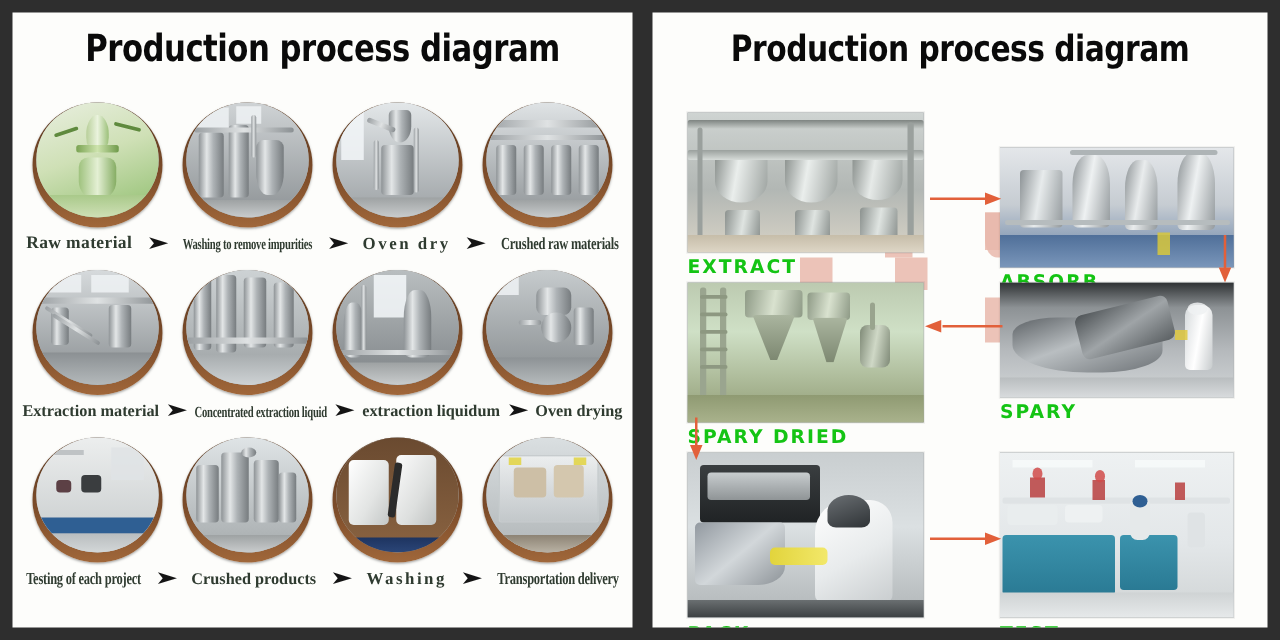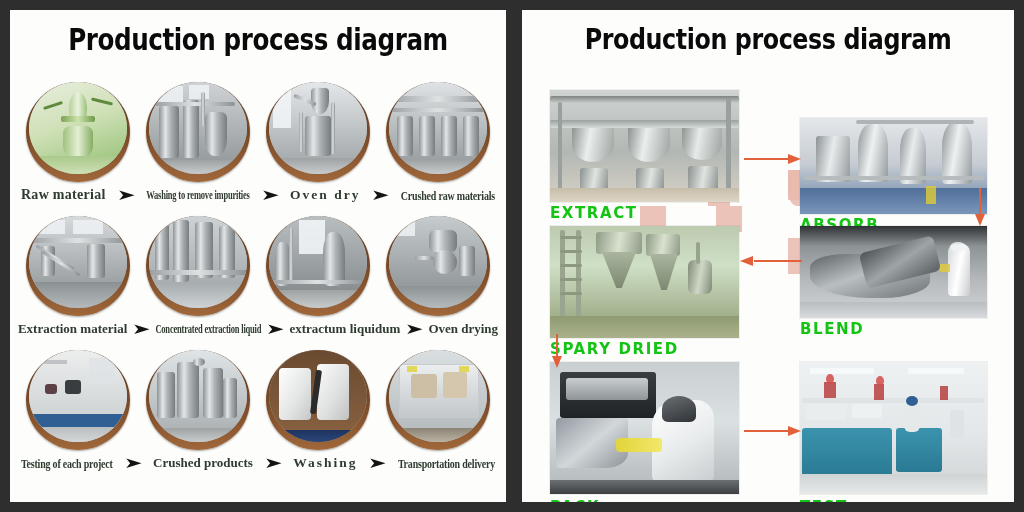--- a/index.html
+++ b/index.html
@@ -253,21 +253,21 @@
             </div>
           </div>
 
         </div>
 
         <div class="labels">
           <div class="lab sz-md">Extraction material</div>
           <span class="arrow-tri">➤</span>
           <div class="lab sz-xs">Concentrated extraction liquid</div>
           <span class="arrow-tri">➤</span>
-          <div class="lab sz-md">extractum liquidum</div>
+          <div class="lab sz-md">extraction liquidum</div>
           <span class="arrow-tri">➤</span>
           <div class="lab sz-md">Oven drying</div>
         </div>
       </div>
 
       <div class="row">
         <div class="circles">
 
           <div class="circle-wrap">
             <div class="ring"></div>
@@ -405,21 +405,21 @@
       <div class="cell" style="left:278px;top:148px;width:187px;height:92px;">
         <div class="pic">
           <div class="ph-base" style="background:linear-gradient(180deg,#2f3234 0%,#8d9295 22%,#b6babd 60%,#d2d6d8 100%)"></div>
           <div class="tank" style="left:10px;top:28px;width:120px;height:44px;border-radius:30% 6px 40% 50%;background:linear-gradient(160deg,#5c6165,#b9bec1 45%,#6d7276)"></div>
           <div class="tank" style="left:62px;top:18px;width:76px;height:36px;transform:rotate(-14deg);border-radius:6px;background:linear-gradient(160deg,#4e5356,#9fa4a7 50%,#5a5f62)"></div>
           <div class="tank" style="left:148px;top:18px;width:22px;height:52px;border-radius:8px 8px 4px 4px;background:linear-gradient(100deg,#d6dadc,#ffffff,#c7cbcd)"></div>
           <div class="wallwin" style="left:150px;top:16px;width:16px;height:10px;border-radius:50%;background:#eef1f2"></div>
           <div class="wallwin" style="left:140px;top:38px;width:10px;height:8px;background:#e0c93f"></div>
           <div class="floor" style="height:16px;background:linear-gradient(180deg,#b9bdbf,#d8dbdd)"></div>
         </div>
-        <div class="cap" style="bottom:-20px;">BLEND</div>
+        <div class="cap" style="bottom:-20px;">SPARY</div>
       </div>
 
       <div class="cell" style="left:28px;top:284px;width:189px;height:132px;">
         <div class="pic">
           <div class="ph-base" style="background:linear-gradient(180deg,#c9ced0 0%,#dbe0e2 45%,#b0b5b7 100%)"></div>
           <div class="tank" style="left:10px;top:10px;width:96px;height:46px;border-radius:3px;background:linear-gradient(180deg,#3a3e40,#202325)"></div>
           <div class="tank" style="left:16px;top:16px;width:82px;height:22px;background:linear-gradient(180deg,#c8cdcf,#8f9496)"></div>
           <div class="tank" style="left:6px;top:56px;width:72px;height:50px;border-radius:4px 4px 30% 4px;background:linear-gradient(140deg,#9299a0,#d2d7da 50%,#8d9398)"></div>
           <div class="tank" style="left:102px;top:38px;width:62px;height:82px;border-radius:26px 18px 6px 6px;background:linear-gradient(150deg,#ffffff,#e8ebec 55%,#c9cdcf)"></div>
           <div class="tank" style="left:112px;top:34px;width:34px;height:26px;border-radius:50% 50% 20% 20%;background:linear-gradient(160deg,#6a6f73,#2f3336)"></div>

